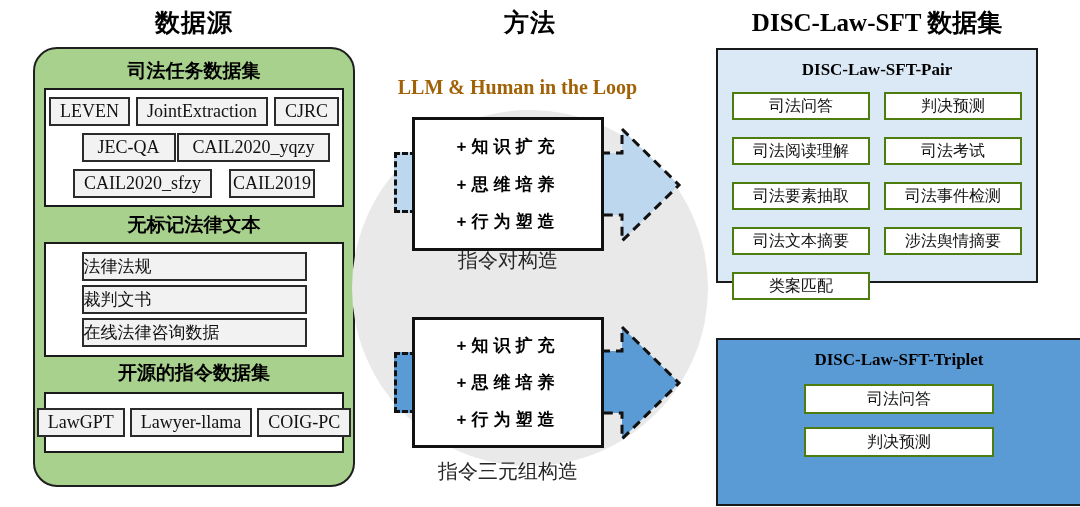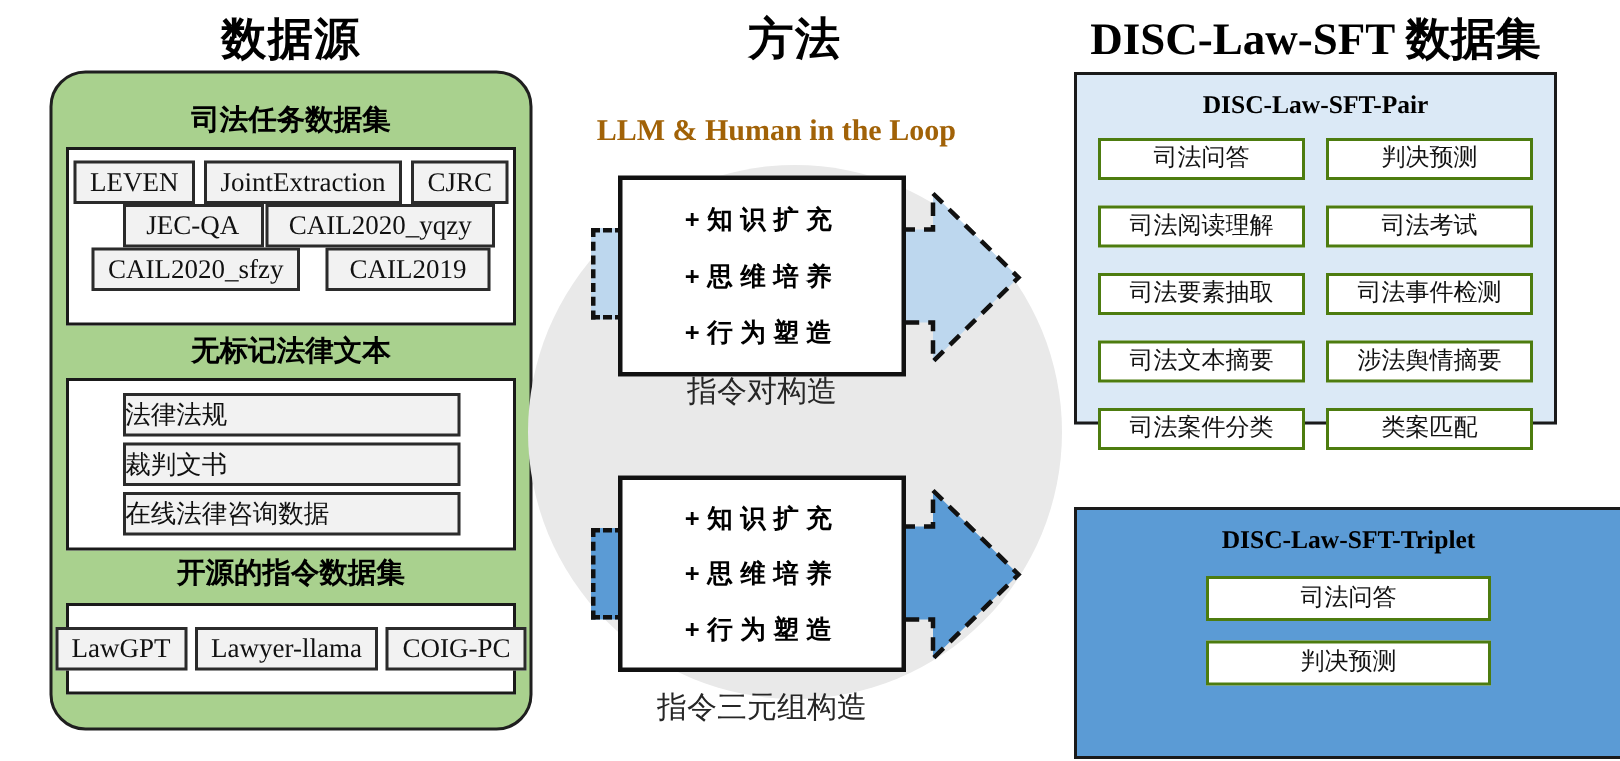--- a/index.html
+++ b/index.html
@@ -11,21 +11,21 @@
     font-family: "Liberation Sans", sans-serif;
     color: #111;
     overflow: hidden;
   }
 
   
   .col-title {
     position: absolute;
     top: 6px;
     text-align: center;
-    font-size: 30px;
+    font-size: 25px;
     font-weight: bold;
     color: #000;
     letter-spacing: 1px;
   }
   .serif-title { font-family: "Liberation Serif", serif; letter-spacing: 0; }
 
   
   .green-panel {
     position: absolute;
     left: 33px; top: 47px;
@@ -34,29 +34,29 @@
     border: 2px solid #1f1f1f;
     border-radius: 24px;
   }
   .sec-header {
     text-align: center;
     font-size: 19px;
     font-weight: bold;
     color: #000;
     line-height: 24px;
   }
-  .h1 { margin-top: 20px; }
+  .h1 { margin-top: 10px; }
   .h2 { margin-top: 6px; }
   .h3 { margin-top: 4px; }
   .white-box {
     background: #ffffff;
     border: 2px solid #1a1a1a;
     margin: 5px 9px 0 9px;
   }
-  .box-tasks { height: 119px; padding: 7px 0; display: flex; flex-direction: column; }
+  .box-tasks { height: 119px; padding: 7px 0; display: flex; flex-direction: column; justify-content: space-between; }
   .box-unlabeled { height: 115px; padding: 8px 0; display: flex; flex-direction: column; justify-content: space-between; }
   .box-open { height: 61px; margin-top: 7px; display: flex; align-items: center; justify-content: center; }
   .chip-row { display: flex; justify-content: center; align-items: center; gap: 6px; }
   .chip {
     background: #f2f2f2;
     border: 2px solid #2b2b2b;
     font-family: "Liberation Serif", serif;
     font-size: 18px;
     line-height: 25px;
     padding: 0 9px;
@@ -195,21 +195,21 @@
       <span class="chip">LEVEN</span>
       <span class="chip">JointExtraction</span>
       <span class="chip">CJRC</span>
     </div>
     <div class="chip-row" style="gap:1px;padding-left:24px;">
       <span class="chip" style="padding:0 14px;">JEC-QA</span>
       <span class="chip" style="padding:0 14px;">CAIL2020_yqzy</span>
     </div>
     <div class="chip-row" style="gap:17px;">
       <span class="chip">CAIL2020_sfzy</span>
-      <span class="chip" style="padding:0 14px;">CAIL2019</span>
+      <span class="chip" style="padding:0 2px;">CAIL2019</span>
     </div>
   </div>
 
   <div class="sec-header h2">无标记法律文本</div>
   <div class="white-box box-unlabeled">
     <div class="bar">法律法规</div>
     <div class="bar">裁判文书</div>
     <div class="bar">在线法律咨询数据</div>
   </div>
 
@@ -252,21 +252,20 @@
   <div class="panel-header">DISC-Law-SFT-Pair</div>
   <div class="pair-grid">
     <div class="wchip">司法问答</div>
     <div class="wchip">判决预测</div>
     <div class="wchip">司法阅读理解</div>
     <div class="wchip">司法考试</div>
     <div class="wchip">司法要素抽取</div>
     <div class="wchip">司法事件检测</div>
     <div class="wchip">司法文本摘要</div>
     <div class="wchip">涉法舆情摘要</div>
-    <div class="wchip">司法案件分类</div>
     <div class="wchip">类案匹配</div>
   </div>
 </div>
 
 <div class="triplet-panel">
   <div class="panel-header">DISC-Law-SFT-Triplet</div>
   <div class="triplet-chips">
     <div class="wchip">司法问答</div>
     <div class="wchip">判决预测</div>
   </div>

